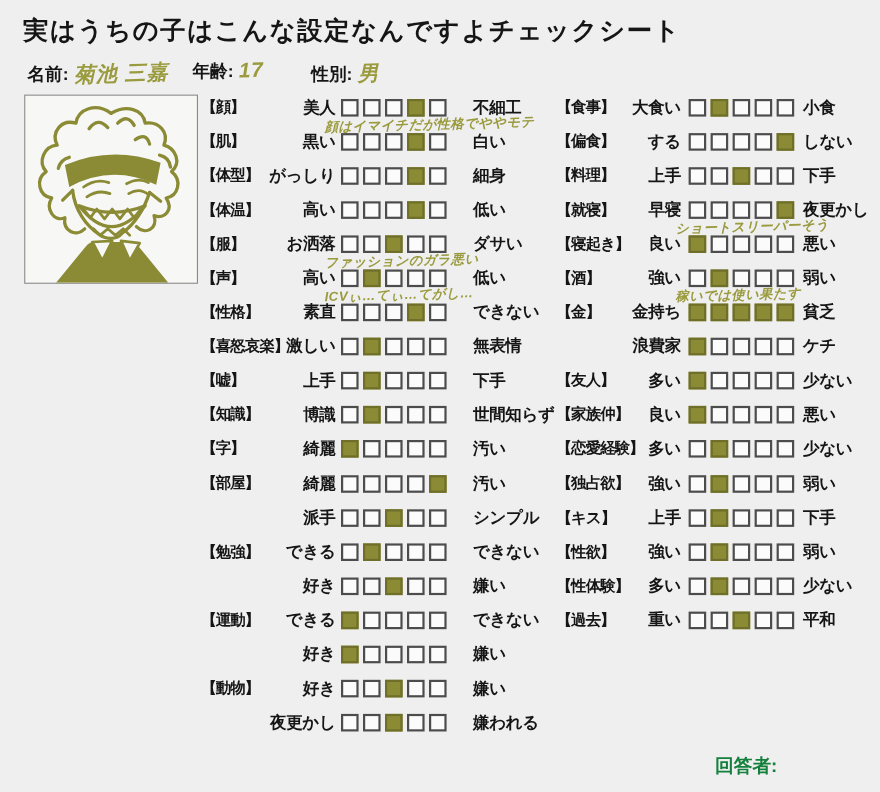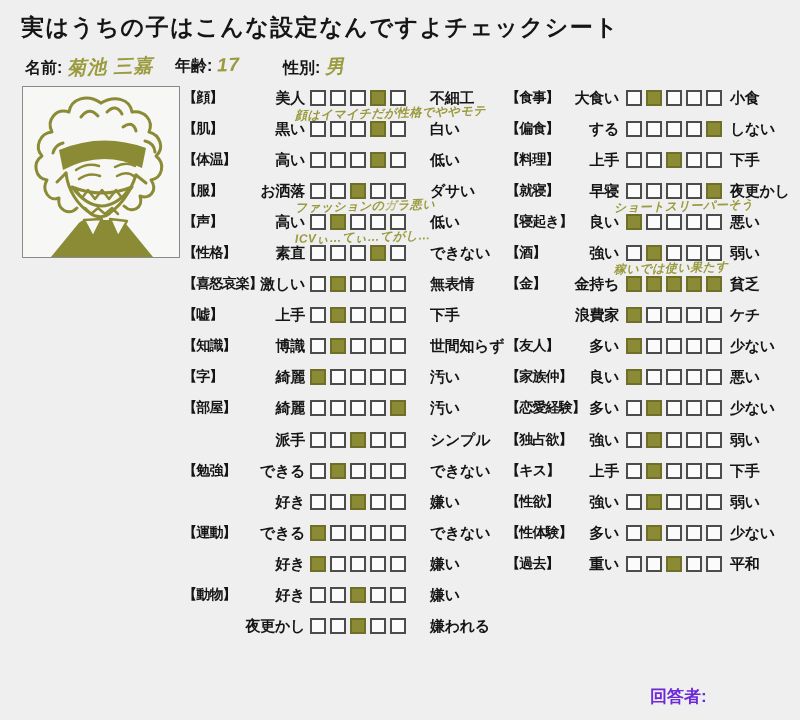--- a/index.html
+++ b/index.html
@@ -65,21 +65,21 @@
     position:absolute;z-index:3;
     font-size:12px;font-weight:bold;font-style:italic;
     color:#9a9a3e;white-space:nowrap;
     transform:rotate(-1.5deg);letter-spacing:0.5px;
   }
   .col-l .note{left:112px;top:23px;}
   .col-r .note{left:108px;top:23px;}
 
   .respondent{
     position:absolute;left:650px;top:685px;
-    font-weight:bold;font-size:17px;color:#6d28d9;white-space:nowrap;
+    font-weight:bold;font-size:17px;color:#15803d;white-space:nowrap;
   }
 </style>
 </head>
 <body>
 
 <div class="sheet">
 
   <div class="title">実はうちの子はこんな設定なんですよチェックシート</div>
 
   <div class="hdr-field hdr-name">
@@ -147,20 +147,32 @@
         <span class="boxes">
           <span class="box"></span>
           <span class="box"></span>
           <span class="box"></span>
           <span class="box on"></span>
           <span class="box"></span>
         </span>
         <span class="tr">白い</span>
       </div>
       <div class="row">
+        <span class="cat">【体型】</span>
+        <span class="tl">がっしり</span>
+        <span class="boxes">
+          <span class="box"></span>
+          <span class="box"></span>
+          <span class="box"></span>
+          <span class="box on"></span>
+          <span class="box"></span>
+        </span>
+        <span class="tr">細身</span>
+      </div>
+      <div class="row">
         <span class="cat">【体温】</span>
         <span class="tl">高い</span>
         <span class="boxes">
           <span class="box"></span>
           <span class="box"></span>
           <span class="box"></span>
           <span class="box on"></span>
           <span class="box"></span>
         </span>
         <span class="tr">低い</span>

